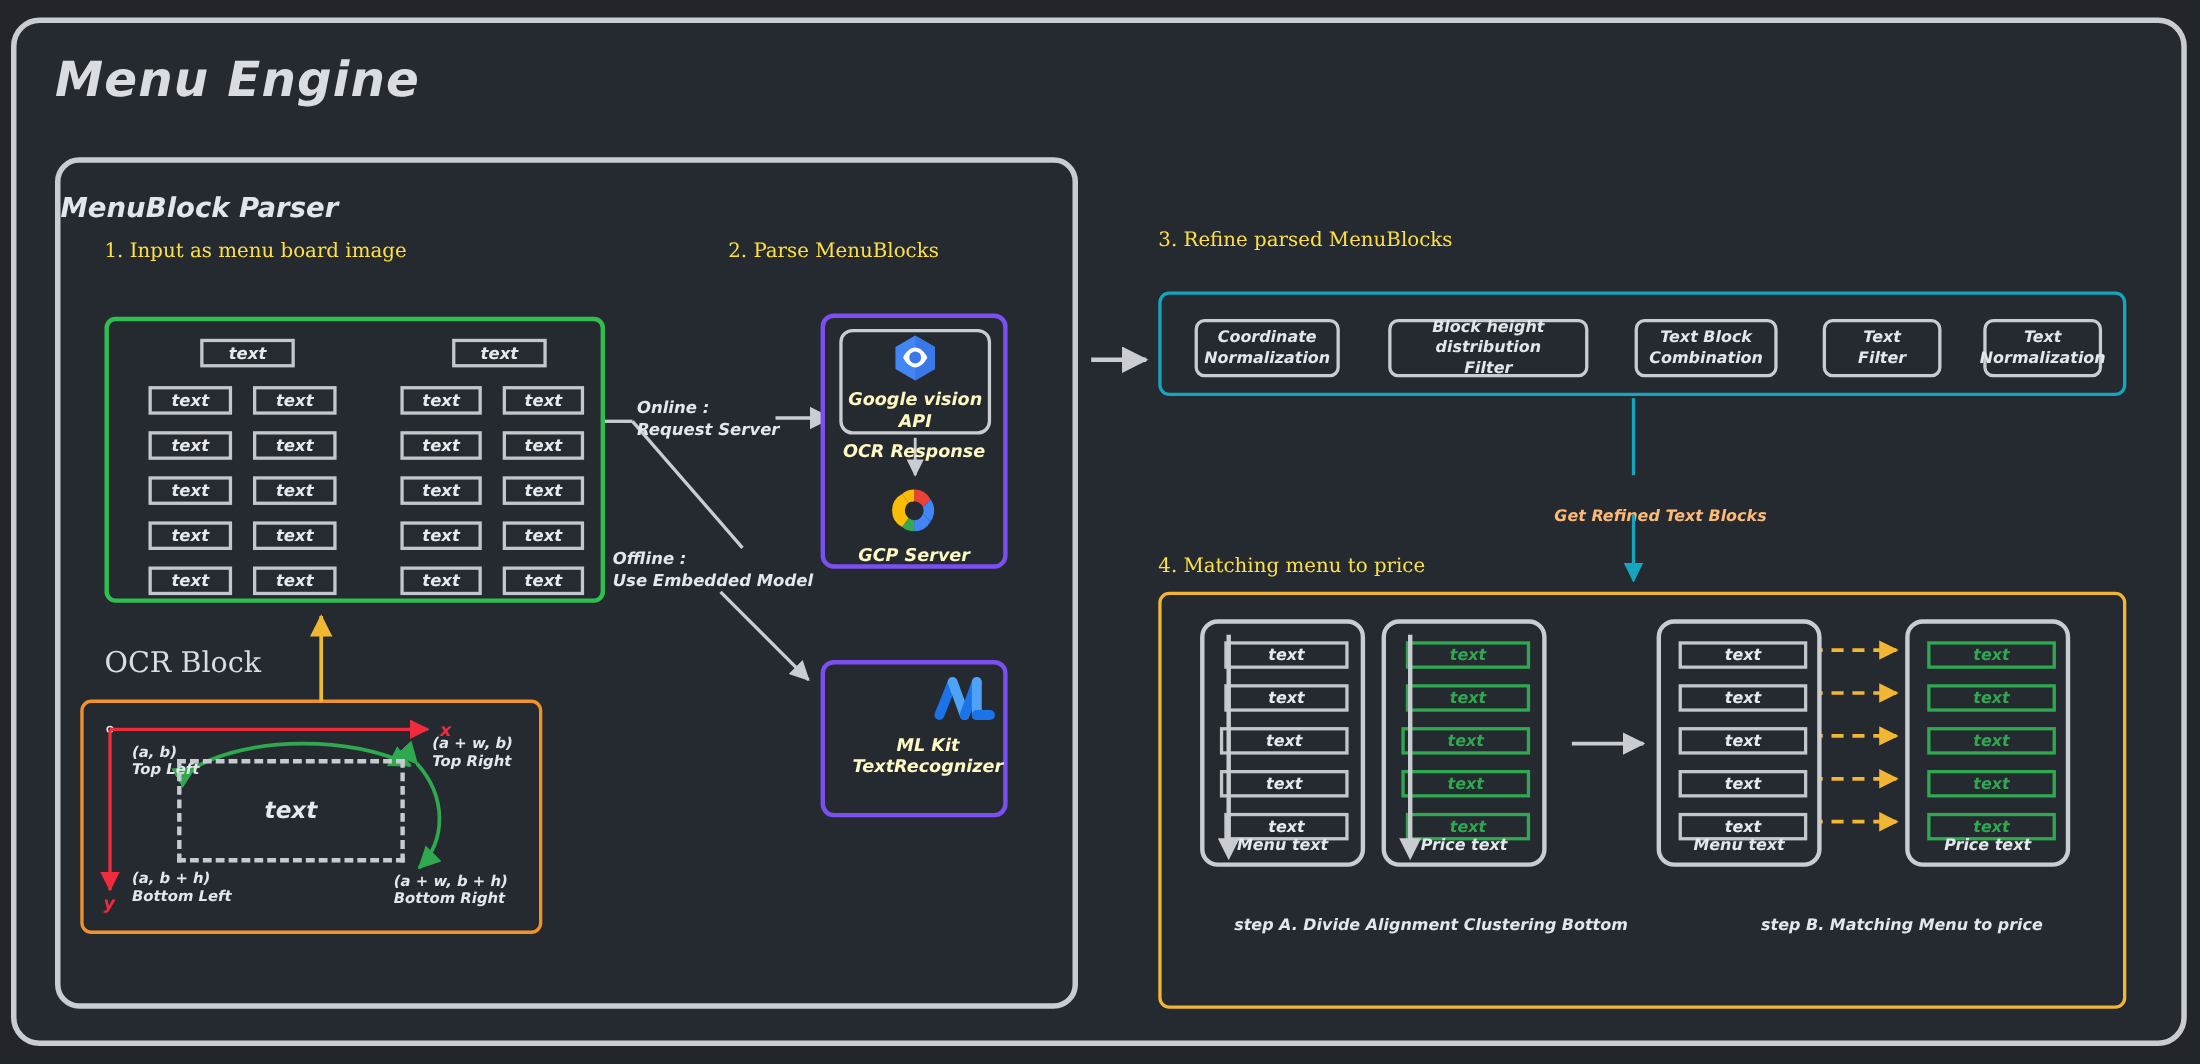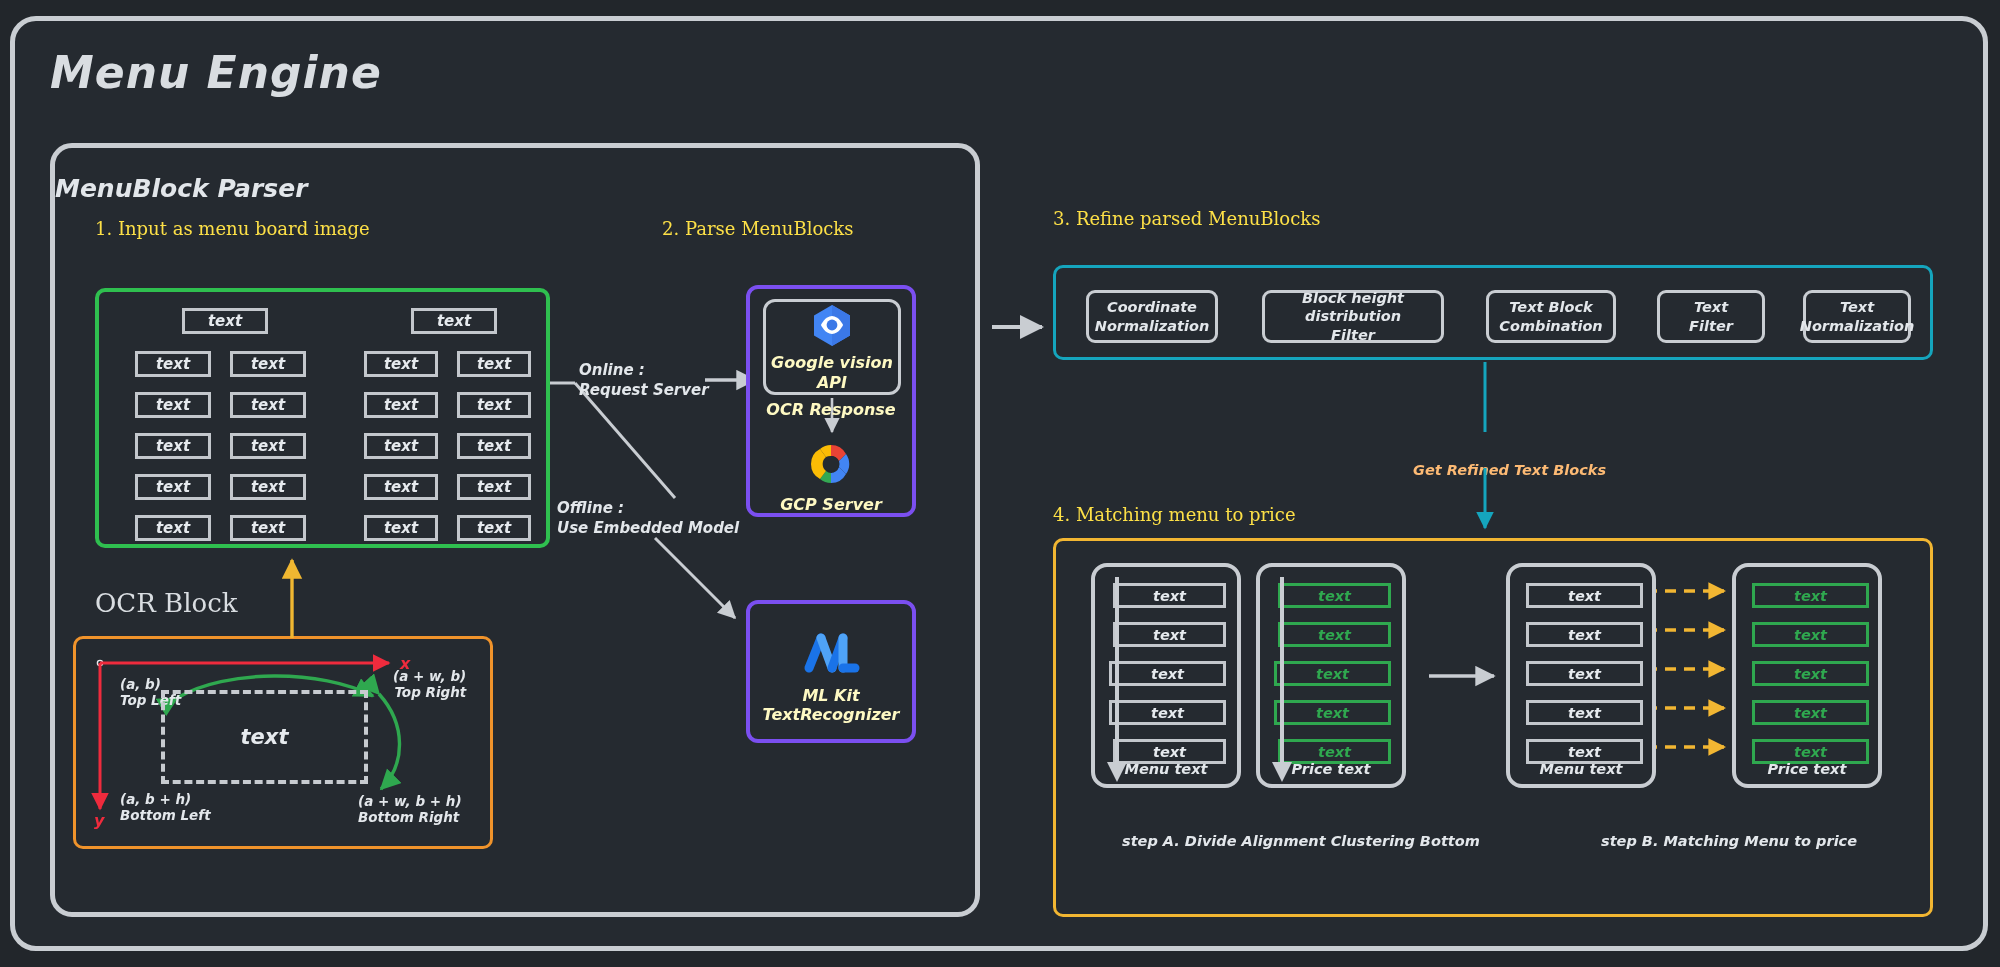--- a/index.html
+++ b/index.html
@@ -318,21 +318,21 @@
         <path d="M101,59 C150,30 245,30 297,57" fill="none" stroke="#2fa84f" stroke-width="3.4" marker-start="url(#grnArrow)" marker-end="url(#grnArrow)"></path>
         <path d="M303,55 C330,85 330,125 305,150" fill="none" stroke="#2fa84f" stroke-width="3.4" marker-start="url(#grnArrow)" marker-end="url(#grnArrow)"></path>
       </svg>
       <div class="axis-lbl" style="left:324px; top:15px;">x</div>
       <div class="axis-lbl" style="left:18px; top:172px;">y</div>
 
       <div class="coord-lbl" style="left:44px; top:38px;">
         <div>(a, b)</div>
         <div>Top Left</div>
       </div>
-      <div class="coord-lbl" style="left:317px; top:30px;text-align:right;">
+      <div class="coord-lbl" style="left:317px; top:30px;">
         <div>(a + w, b)</div>
         <div>Top Right</div>
       </div>
       <div class="coord-lbl" style="left:44px; top:153px;">
         <div>(a, b + h)</div>
         <div>Bottom Left</div>
       </div>
       <div class="coord-lbl" style="left:282px; top:155px;">
         <div>(a + w, b + h)</div>
         <div>Bottom Right</div>
@@ -399,21 +399,21 @@
           <path d="M31,42 A17,17 0 0,1 20,38 L26,30 A9,9 0 0,0 31,32 Z" fill="#34a853"></path>
           <path d="M20,38 A17,17 0 0,1 20,8 L26,16 A9,9 0 0,0 26,30 Z" fill="#fbbc05"></path>
           <path d="M20,8 A17,17 0 0,1 31,4 L31,15 A9,9 0 0,0 26,16 Z" fill="#fbbc05"></path>
           <path d="M31,15 A9,9 0 0,1 39,26 L31,32 Z" fill="#252a30"></path>
         </svg>
         <div class="logo-cap" style="margin-top:4px;">GCP Server</div>
       </div>
     </div>
 
     <div class="purple-box" style="left:691px; top:452px; width:170px; height:143px;">
-      <div style="position:absolute; left:0; top:22px; width:100%; display:flex; flex-direction:column; align-items:center;">
+      <div style="position:absolute; left:0; top:4px; width:100%; display:flex; flex-direction:column; align-items:flex-end;">
         <svg width="72" height="52" viewBox="0 0 72 52">
           <g stroke-linecap="round" stroke-width="9" fill="none">
             <line x1="14" y1="42" x2="26" y2="12" stroke="#1a73e8"></line>
             <line x1="26" y1="12" x2="37" y2="42" stroke="#4fa3f7"></line>
             <line x1="37" y1="42" x2="48" y2="12" stroke="#1a73e8"></line>
             <line x1="48" y1="12" x2="48" y2="42" stroke="#4fa3f7"></line>
             <line x1="48" y1="42" x2="60" y2="42" stroke="#1a73e8"></line>
           </g>
         </svg>
         <div class="logo-cap" style="margin-top:8px;">

